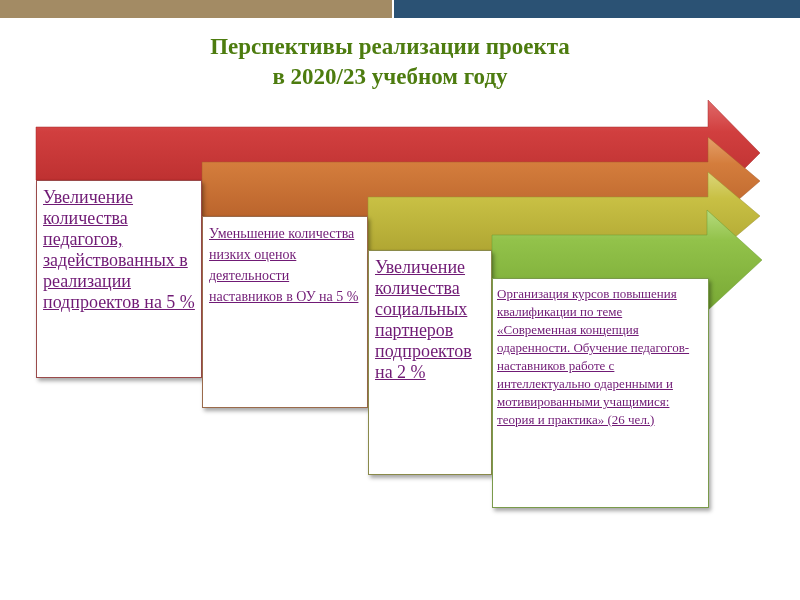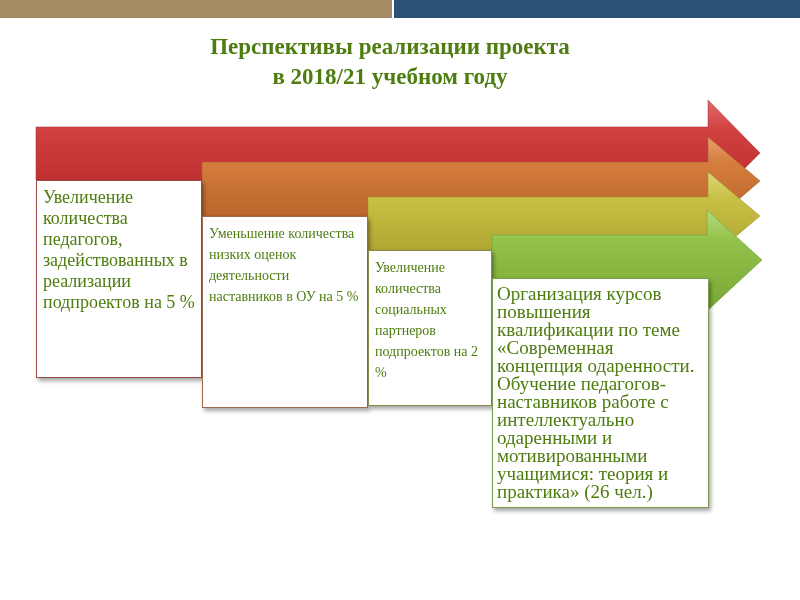--- a/index.html
+++ b/index.html
@@ -3,32 +3,32 @@
 <meta charset="utf-8">
 <style>
   html, body { margin:0; padding:0; }
   body { width:800px; height:600px; position:relative; background:#fff; overflow:hidden; font-family:"Liberation Serif", serif; }
   .topbar-left { position:absolute; left:0; top:0; width:392px; height:18px; background:#a38b64; }
   .topbar-right { position:absolute; left:394px; top:0; width:406px; height:18px; background:#2b5274; }
   .title { position:absolute; left:0; top:32px; width:800px; text-align:center; color:#4d7c0f; font-weight:bold; font-size:23px; line-height:30px; }
   .title div { margin-left:130px; margin-right:0; width:520px; }
   .arrow { position:absolute; }
   .arrow svg { display:block; overflow:visible; }
-  .box { position:absolute; background:#fff; box-shadow:2px 3px 4px rgba(0,0,0,0.35); color:#4d7c0f; box-sizing:border-box; }
+  .box { position:absolute; background:#fff; box-shadow:2px 3px 4px rgba(0,0,0,0.35); color:#701a75; box-sizing:border-box;text-decoration:underline; }
   .box span { display:block; }
 </style>
 </head>
 <body>
 
 <div class="topbar-left"></div>
 <div class="topbar-right"></div>
 
 <div class="title">
   <div>Перспективы реализации проекта</div>
-  <div>в 2018/21 учебном году</div>
+  <div>в 2020/23 учебном году</div>
 </div>
 
 <div class="arrow" style="left:36px; top:100px;">
   <svg width="725" height="90">
     <defs>
         <linearGradient id="g1" x1="0" y1="0" x2="0" y2="1">
           <stop offset="0" stop-color="#e06a6a"></stop>
           <stop offset="0.3" stop-color="#d13f3f"></stop>
           <stop offset="1" stop-color="#b52a2a"></stop>
         </linearGradient>
@@ -72,18 +72,18 @@
     <polygon points="0,25 215,25 215,0 270,50 215,101 215,70 0,70" fill="url(#g4)" stroke="#6a9a30" stroke-width="0.5"></polygon>
   </svg>
 </div>
 
 <div class="box" style="left:36px; top:180px; width:166px; height:198px; border:1px solid #9a4a4a; padding:6px 6px 0 6px; font-size:18px; line-height:21px;">
   <span>Увеличение количества педагогов, задействованных в реализации подпроектов на 5 %</span>
 </div>
 <div class="box" style="left:202px; top:216px; width:166px; height:192px; border:1px solid #9a6a4a; padding:6px 6px 0 6px; font-size:14px; line-height:21px;">
   <span>Уменьшение количества низких оценок деятельности наставников в ОУ на 5 %</span>
 </div>
-<div class="box" style="left:368px; top:250px; width:124px; height:156px; border:1px solid #8a8a4a; padding:6px 4px 0 6px; font-size:14px; line-height:21px;">
+<div class="box" style="left:368px; top:250px; width:124px; height:225px; border:1px solid #8a8a4a; padding:6px 4px 0 6px; font-size:18px; line-height:21px;">
   <span>Увеличение количества социальных партнеров подпроектов на 2 %</span>
 </div>
-<div class="box" style="left:492px; top:278px; width:217px; height:230px; border:1px solid #7a9a4a; padding:6px 4px 0 4px; font-size:19px; line-height:18px;">
+<div class="box" style="left:492px; top:278px; width:217px; height:230px; border:1px solid #7a9a4a; padding:6px 4px 0 4px; font-size:13px; line-height:18px;">
   <span>Организация курсов повышения квалификации по теме «Современная концепция одаренности. Обучение педагогов-наставников работе с интеллектуально одаренными и мотивированными учащимися: теория и практика»  (26 чел.)</span>
 </div>
 
 </body></html>

